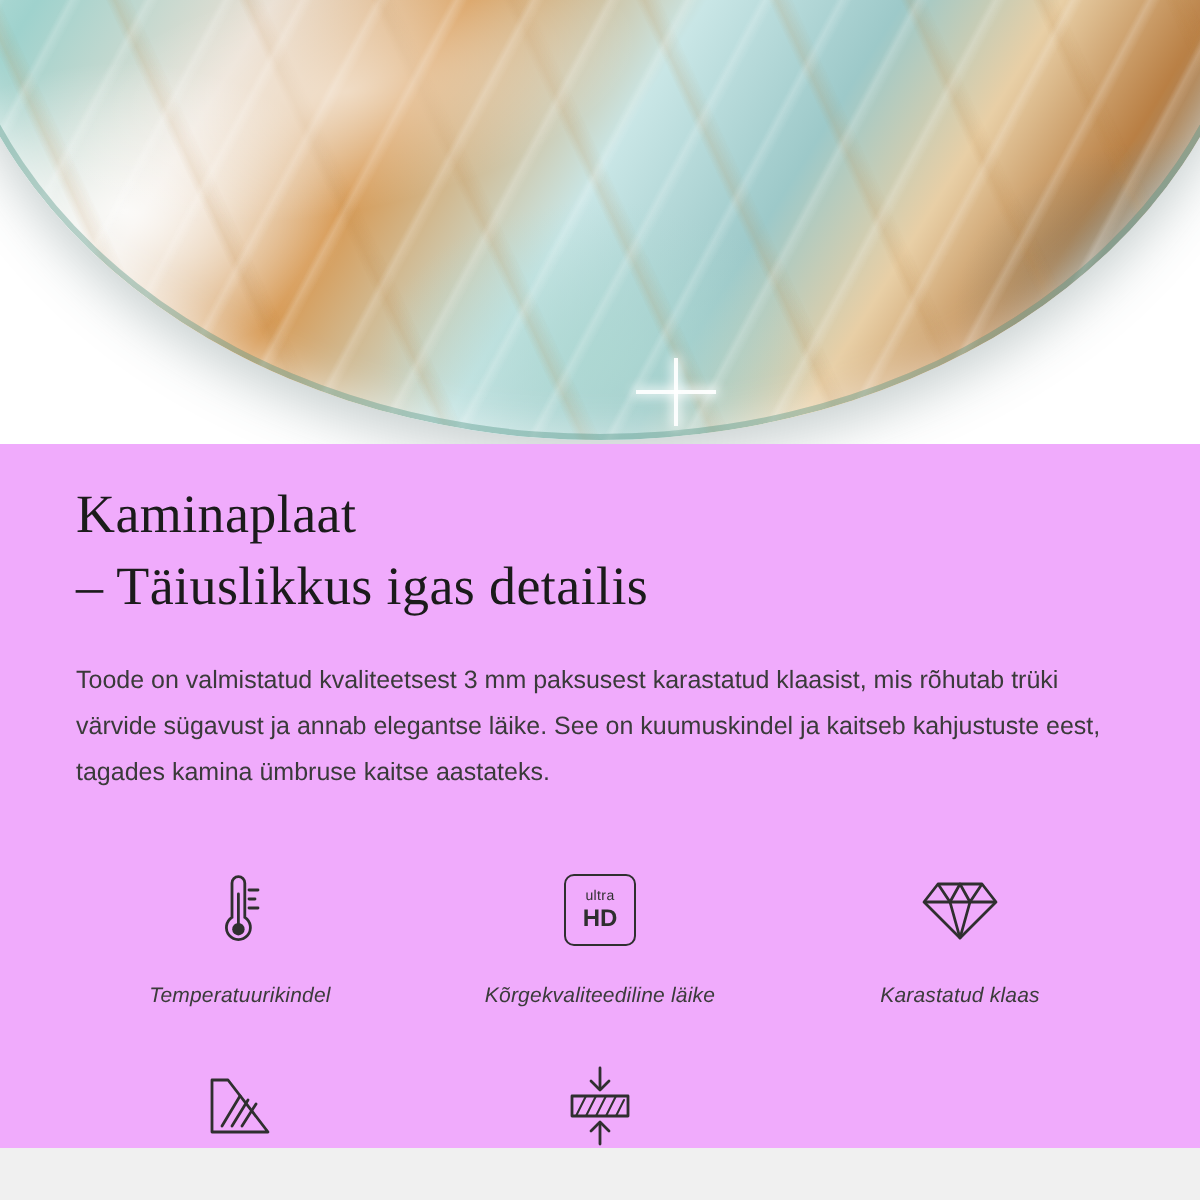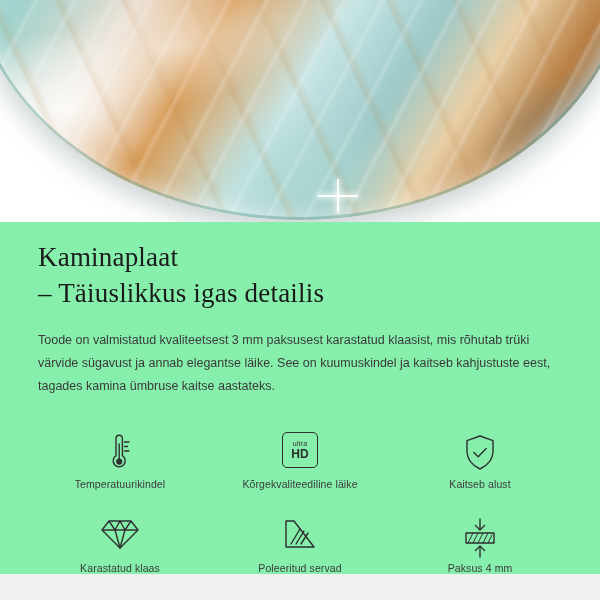--- a/index.html
+++ b/index.html
@@ -10,21 +10,21 @@
     width: 600px;
     height: 600px;
     background: #ffffff;
     font-family: "Liberation Sans", sans-serif;
     overflow: hidden;
   }
   .page {
     position: relative;
     width: 600px;
     height: 600px;
-    background: #86efac;
+    background: #f0abfc;
     overflow: hidden;
   }
 
   
   .hero {
     position: relative;
     width: 600px;
     height: 222px;
     overflow: hidden;
     background: #ffffff;
@@ -151,28 +151,30 @@
     grid-row-gap: 26px;
     justify-items: center;
   }
   .feature {
     width: 170px;
     text-align: center;
   }
   .feature-icon {
     height: 46px;
     display: flex;
+    align-items: center;
     justify-content: center;
     color: #2f2f2f;
   }
   .feature-label {
-    margin-top: 0;
+    margin-top: 14px;
     font-size: 10.5px;
     color: #3b3b3b;
     letter-spacing: 0.1px;
+    font-style: italic;
   }
   .ultrahd {
     width: 34px;
     height: 34px;
     border: 1.6px solid #2f2f2f;
     border-radius: 5px;
     display: flex;
     flex-direction: column;
     align-items: center;
     justify-content: center;
@@ -239,29 +241,20 @@
     <div class="feature">
       <div class="feature-icon">
         <div class="ultrahd">
           <span class="u">ultra</span>
           <span class="hd">HD</span>
         </div>
       </div>
       <div class="feature-label">Kõrgekvaliteediline läike</div>
     </div>
 
-    <div class="feature">
-      <div class="feature-icon">
-        <svg width="38" height="42" viewBox="0 0 38 42" fill="none" stroke="#2f2f2f" stroke-width="1.4" stroke-linecap="round" stroke-linejoin="round">
-          <path d="M19 4l13 4.6v10.2c0 8.4-5.6 15-13 18.2-7.4-3.2-13-9.8-13-18.2V8.6L19 4z"></path>
-          <path d="M12.8 20.4l4.4 4.4 8-8.4"></path>
-        </svg>
-      </div>
-      <div class="feature-label">Kaitseb alust</div>
-    </div>
 
     <div class="feature">
       <div class="feature-icon">
         <svg width="40" height="36" viewBox="0 0 40 36" fill="none" stroke="#2f2f2f" stroke-width="1.4" stroke-linejoin="round">
           <path d="M9 5h22l7 9-18 18L2 14l7-9z"></path>
           <path d="M2 14h36"></path>
           <path d="M9 5l6 9 5-9 5 9 6-9"></path>
           <path d="M15 14l5 18 5-18"></path>
         </svg>
       </div>

